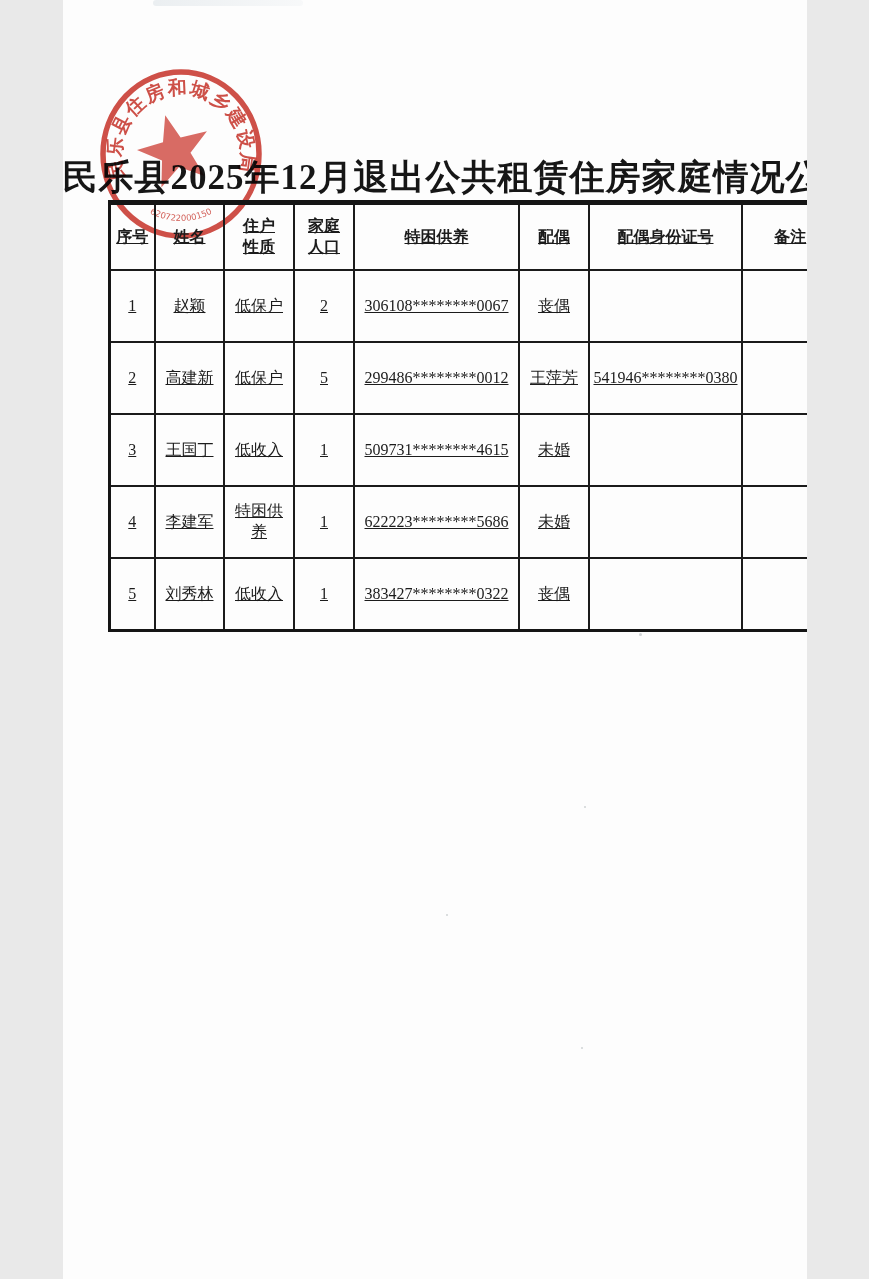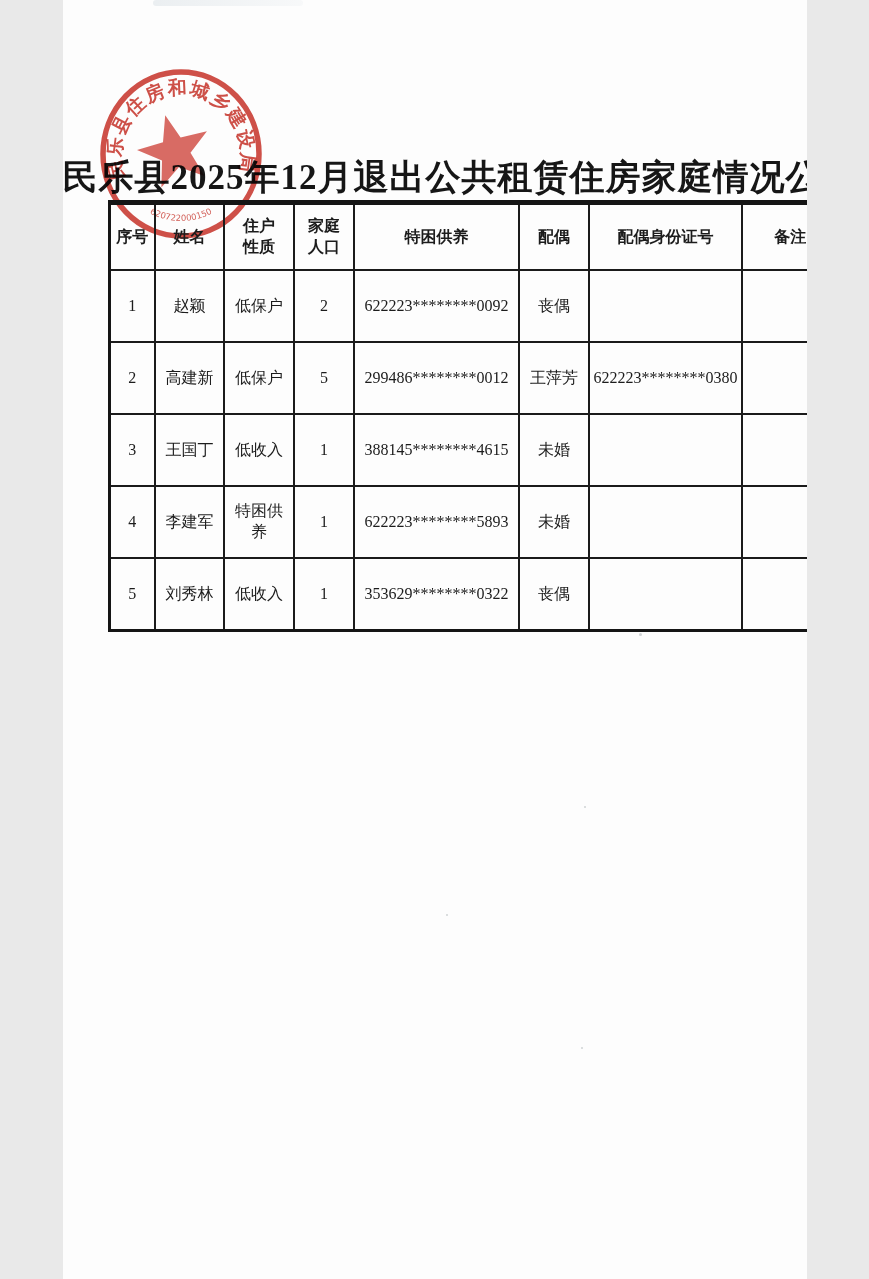--- a/index.html
+++ b/index.html
@@ -40,21 +40,21 @@
   }
   .notice-table th,.notice-table td{
     border:2px solid #1b1b1b;
     text-align:center;vertical-align:middle;
     font-size:16px;
     padding:2px 3px;
     overflow:hidden;
     white-space:pre-line;
     line-height:1.3;
   }
-  .notice-table{border:3px solid #151515;border-top-width:5px;}
+  .notice-table{border:3px solid #151515;border-top-width:5px;text-decoration:underline;}
   .notice-table th{font-weight:bold;font-size:16px;height:60px;}
   .notice-table td{height:66px;}
   .id-cell{font-size:16px;letter-spacing:0px;}
   .speck{position:absolute;border-radius:50%;background:#9aa0a4;opacity:.45;}
 </style>
 </head>
 <body>
 
 <div class="page">
 
@@ -101,61 +101,61 @@
         <th>配偶身份证号</th>
         <th>备注</th>
       </tr>
     </thead>
     <tbody>
       <tr>
         <td>1</td>
         <td>赵颖</td>
         <td>低保户</td>
         <td>2</td>
-        <td class="id-cell">622223********0092</td>
+        <td class="id-cell">306108********0067</td>
         <td>丧偶</td>
         <td class="id-cell"></td>
         <td></td>
       </tr>
       <tr>
         <td>2</td>
         <td>高建新</td>
         <td>低保户</td>
         <td>5</td>
         <td class="id-cell">299486********0012</td>
         <td>王萍芳</td>
-        <td class="id-cell">622223********0380</td>
+        <td class="id-cell">541946********0380</td>
         <td></td>
       </tr>
       <tr>
         <td>3</td>
         <td>王国丁</td>
         <td>低收入</td>
         <td>1</td>
-        <td class="id-cell">388145********4615</td>
+        <td class="id-cell">509731********4615</td>
         <td>未婚</td>
         <td class="id-cell"></td>
         <td></td>
       </tr>
       <tr>
         <td>4</td>
         <td>李建军</td>
         <td>特困供养</td>
         <td>1</td>
-        <td class="id-cell">622223********5893</td>
+        <td class="id-cell">622223********5686</td>
         <td>未婚</td>
         <td class="id-cell"></td>
         <td></td>
       </tr>
       <tr>
         <td>5</td>
         <td>刘秀林</td>
         <td>低收入</td>
         <td>1</td>
-        <td class="id-cell">353629********0322</td>
+        <td class="id-cell">383427********0322</td>
         <td>丧偶</td>
         <td class="id-cell"></td>
         <td></td>
       </tr>
     </tbody>
   </table>
 
   <div class="speck" style="left:576px;top:633px;width:3px;height:3px;"></div>
   <div class="speck" style="left:521px;top:806px;width:2px;height:2px;"></div>
   <div class="speck" style="left:383px;top:914px;width:2px;height:2px;"></div>

